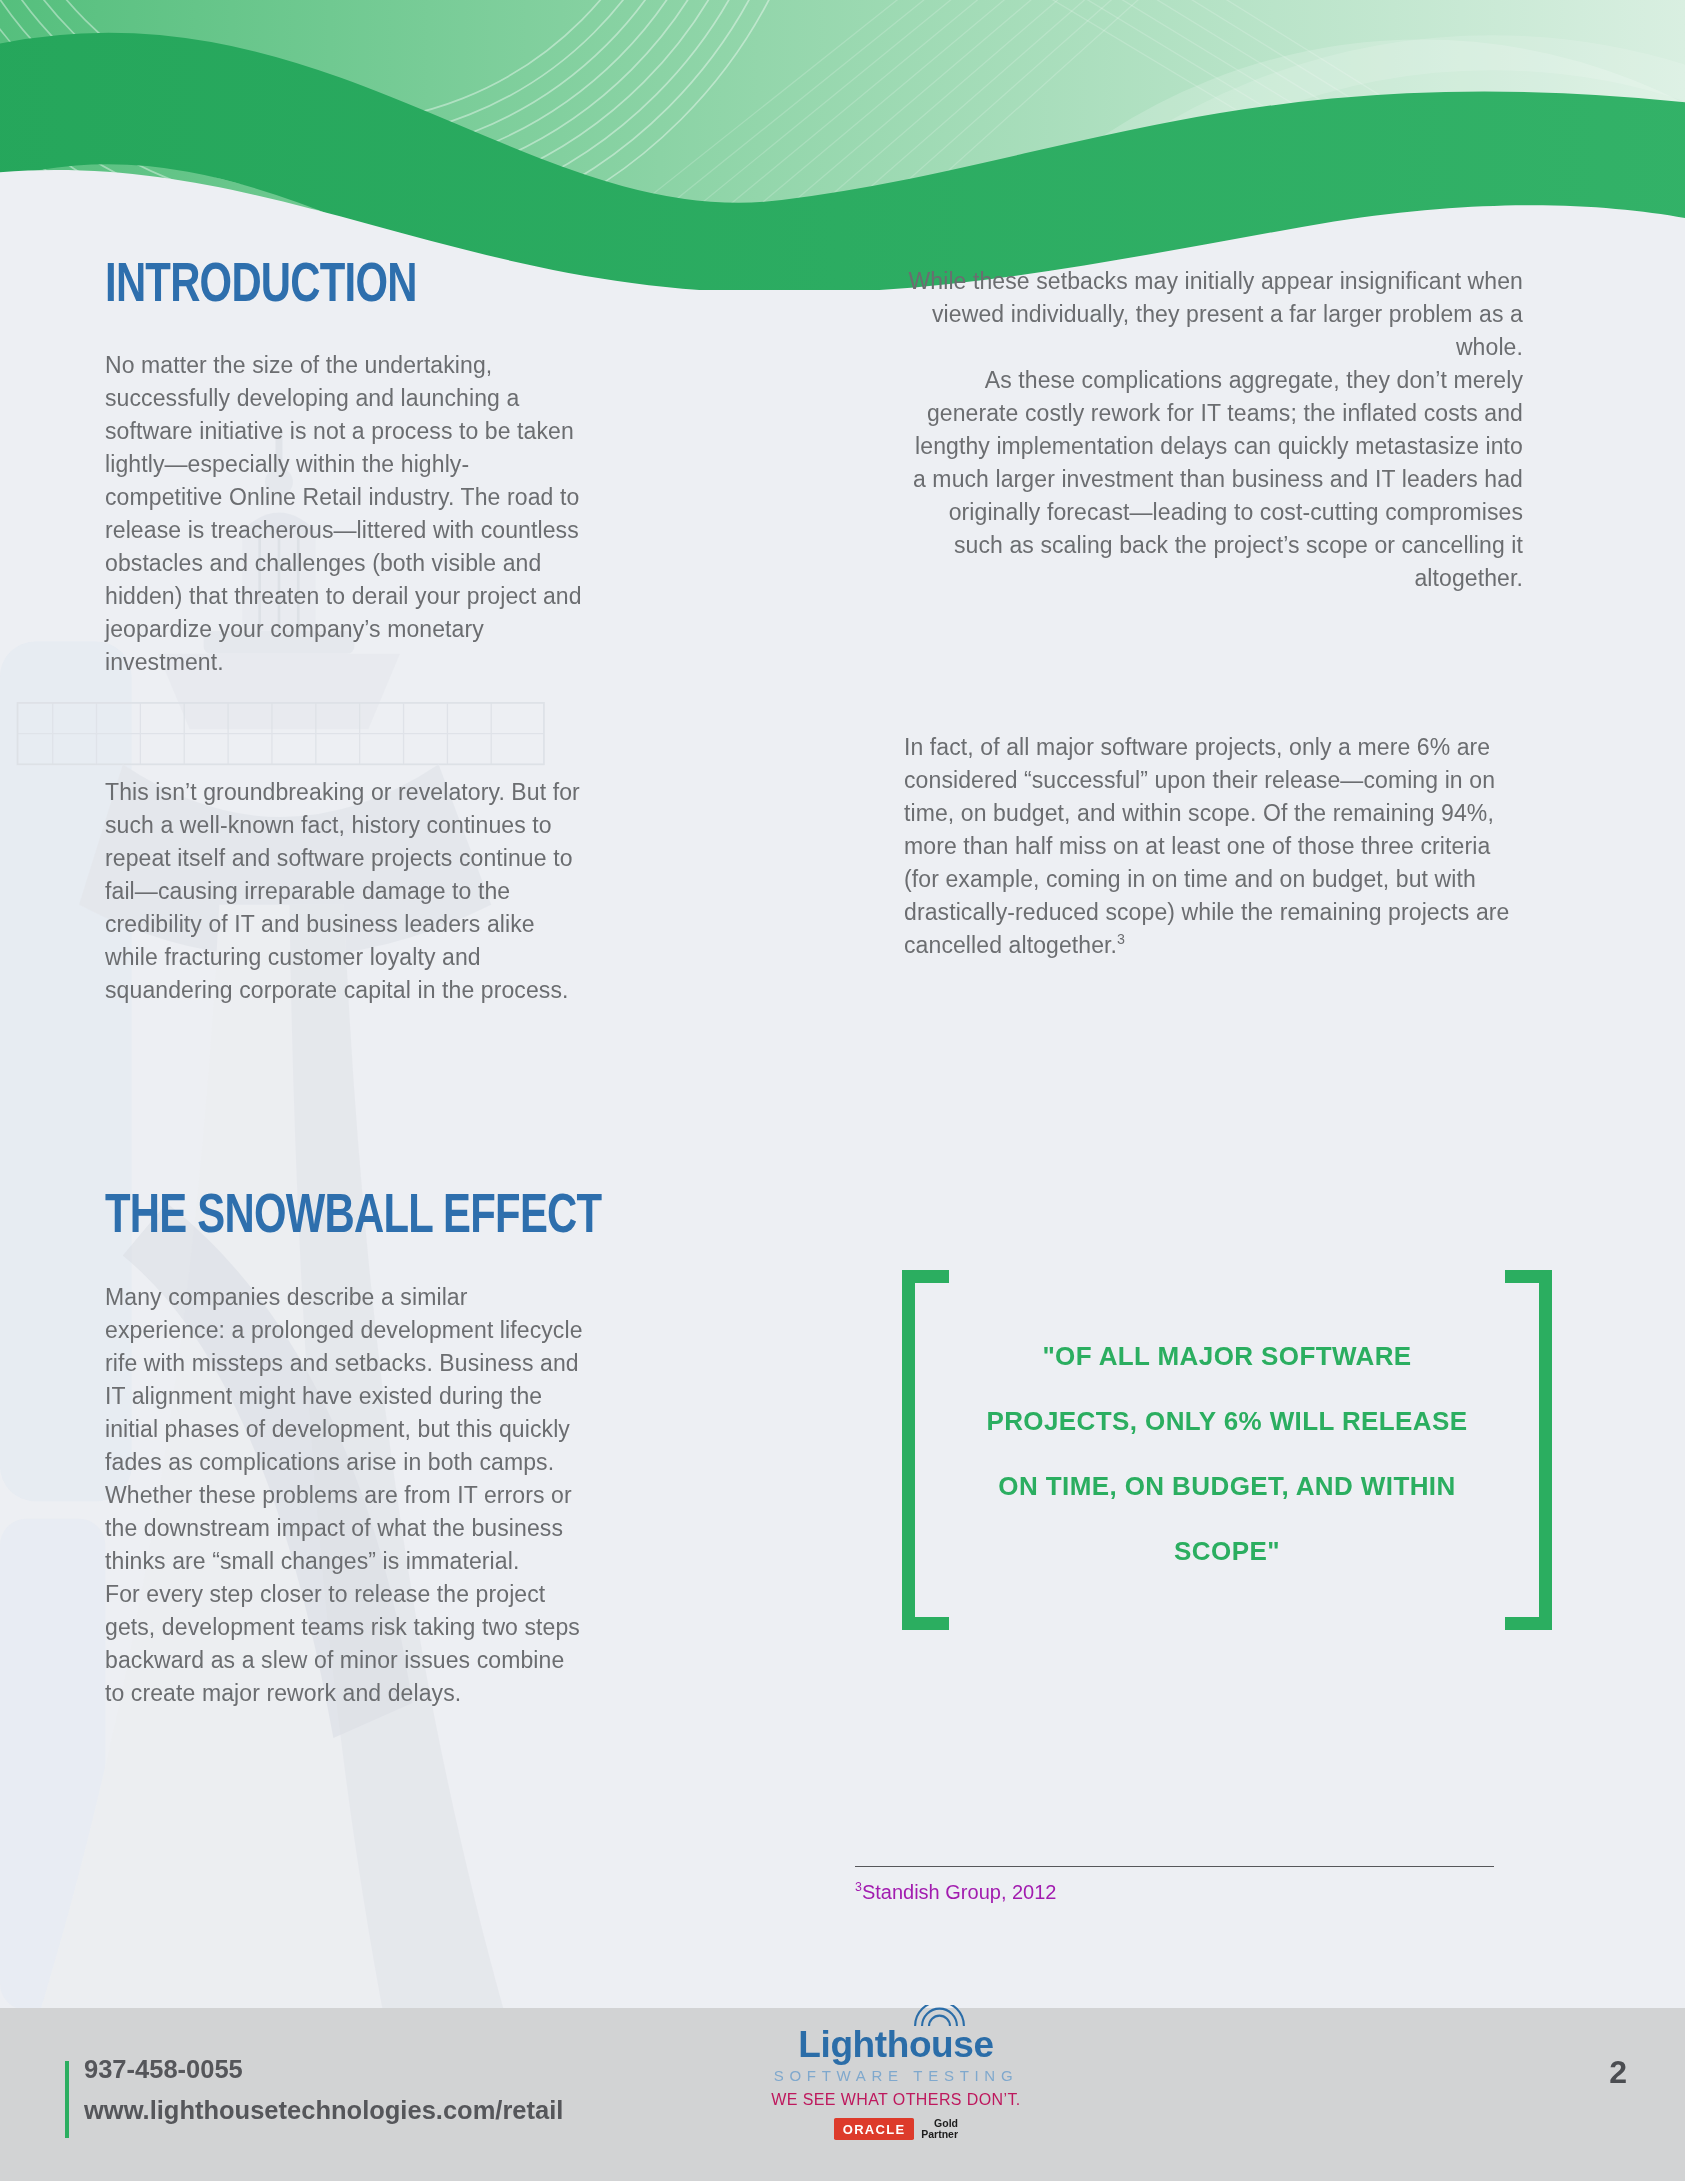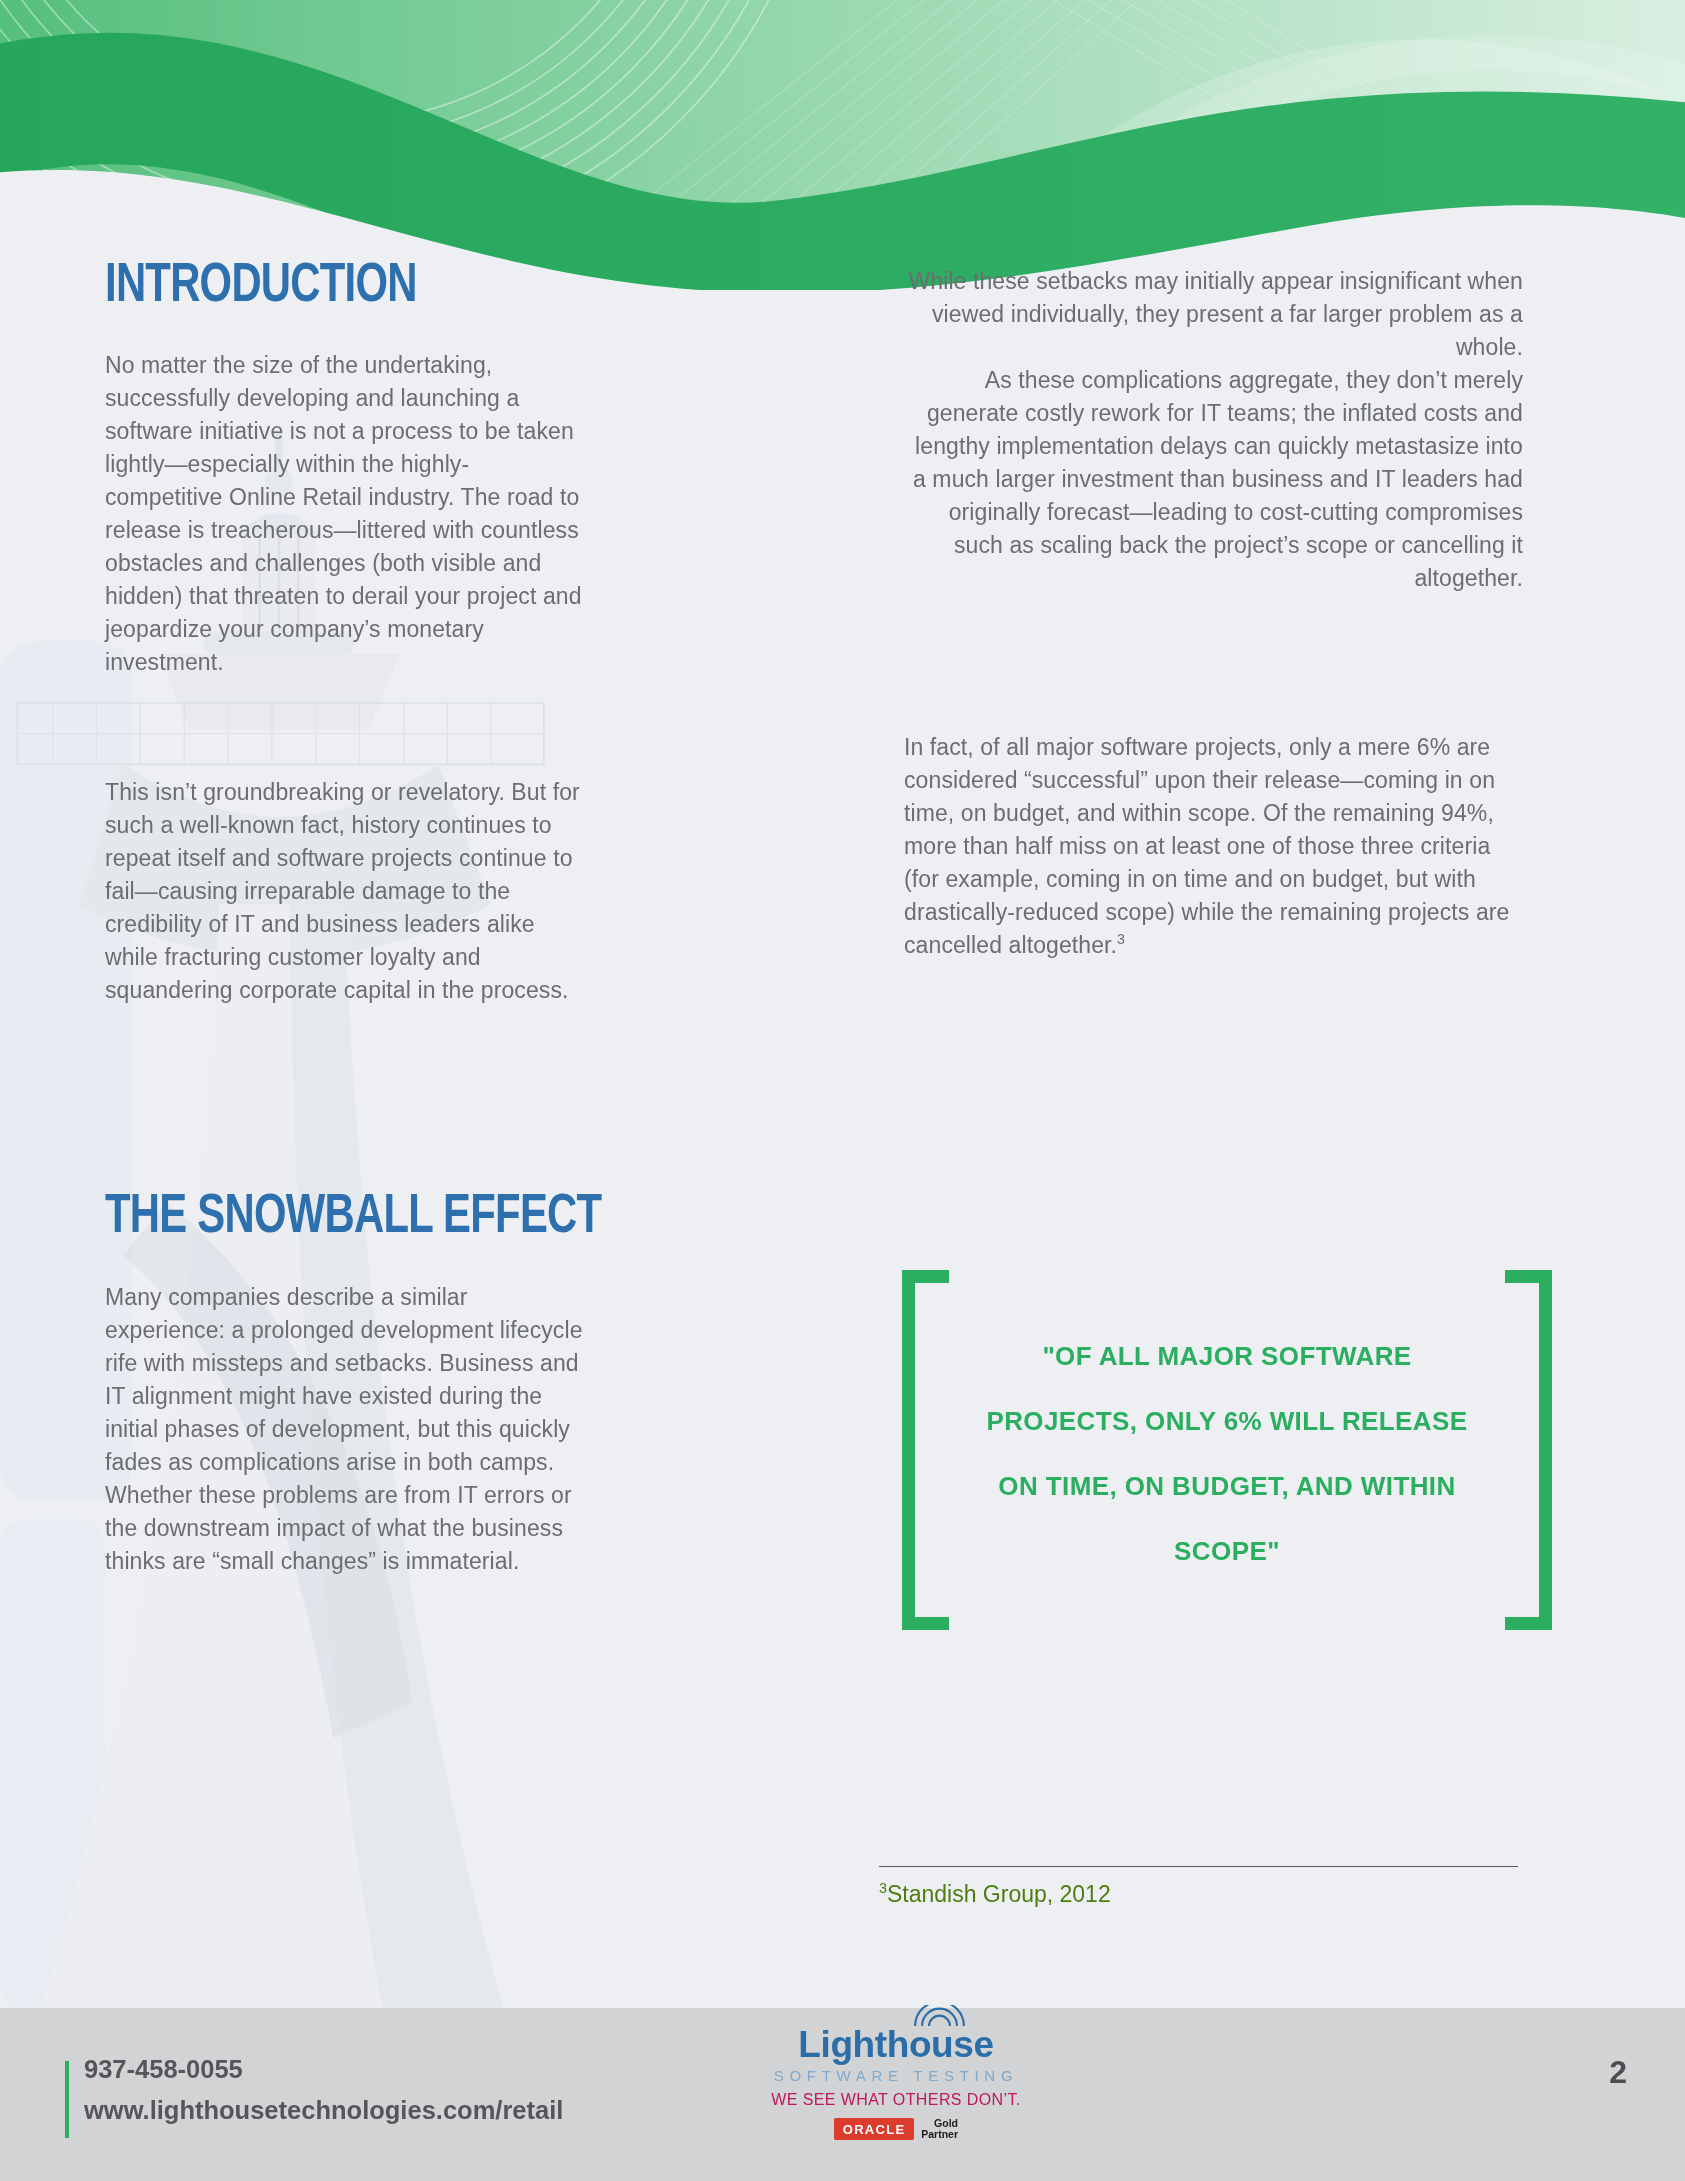--- a/index.html
+++ b/index.html
@@ -15,21 +15,21 @@
   .col-right{left:904px;width:619px;}
   sup{font-size:62%;vertical-align:super;line-height:0;}
   
   .quote{position:absolute;left:902px;top:1270px;width:650px;height:360px;}
   .bracket{position:absolute;top:0;bottom:0;width:47px;box-sizing:border-box;}
   .bracket-l{left:0;border-left:13px solid #2bae60;border-top:13px solid #2bae60;border-bottom:13px solid #2bae60;}
   .bracket-r{right:0;border-right:13px solid #2bae60;border-top:13px solid #2bae60;border-bottom:13px solid #2bae60;}
   .quote-text{position:absolute;left:77px;right:77px;top:54px;text-align:center;color:#2bae60;
               font-weight:800;font-size:26px;line-height:65px;letter-spacing:0.4px;}
   
-  .footnote{position:absolute;left:879px;top:1866px;width:639px;color:#4d7c0f;font-size:23px;}
+  .footnote{position:absolute;left:855px;top:1866px;width:639px;color:#a21caf;font-size:20px;}
   .footnote-rule{border:0;border-top:1.8px solid #56575a;margin:0 0 14px 0;width:639px;}
   
   .footer{position:absolute;left:0;top:2008px;width:1685px;height:173px;background:#d2d3d4;}
   .f-accent{position:absolute;left:65px;top:53px;width:4.4px;height:77px;background:#2bae60;}
   .f-phone{position:absolute;left:84px;top:47px;font-size:25.5px;font-weight:700;color:#55565a;}
   .f-web{position:absolute;left:84px;top:88px;font-size:25.5px;font-weight:700;color:#55565a;}
   .f-logo{position:absolute;left:729px;top:16px;width:334px;text-align:center;}
   .lh-name{position:relative;display:inline-block;color:#2b6da8;font-weight:800;font-size:37px;letter-spacing:-0.4px;}
   .beacon{position:absolute;left:104px;top:-19.3px;}
   .lh-sub{color:#7fa8cd;font-size:15px;letter-spacing:5.7px;margin-top:1px;}
@@ -136,20 +136,21 @@
   </div>
   <div class="body-text col-left" style="top:776px;">
     <p>This isn’t groundbreaking or revelatory. But for such a well-known fact, history continues to repeat itself and software projects continue to fail—causing irreparable damage to the credibility of IT and business leaders alike while fracturing customer loyalty and squandering corporate capital in the process.</p>
   </div>
 
   <h1 class="display-h" style="left:105px;top:1184px;text-decoration:underline;">
     <span>THE SNOWBALL EFFECT</span>
   </h1>
   <div class="body-text col-left" style="top:1281px;">
     <p>Many companies describe a similar experience: a prolonged development lifecycle rife with missteps and setbacks.  Business and IT alignment might have existed during the initial phases of development, but this quickly fades as complications arise in both camps. Whether these problems are from IT errors or the downstream impact of what the business thinks are “small changes” is immaterial.</p>
+    <p>For every step closer to release the project gets, development teams risk taking two steps backward as a slew of minor issues combine to create major rework and delays.</p>
   </div>
 
   <div class="body-text col-right" style="top:265px;text-align:right;">
     <p>While these setbacks may initially appear insignificant when viewed individually, they present a far larger problem as a whole.</p>
     <p>As these complications aggregate, they don’t merely generate costly rework for IT teams; the inflated costs and lengthy implementation delays can quickly metastasize into a much larger investment than business and IT leaders had originally forecast—leading to cost-cutting compromises such as scaling back the project’s scope or cancelling it altogether.</p>
   </div>
   <div class="body-text col-right" style="top:731px;">
     <p><span>In fact, of all major software projects, only a mere 6% are considered “successful” upon their release—coming in on time, on budget, and within scope.  Of the remaining 94%, more than half miss on at least one of those three criteria (for example, coming in on time and on budget, but with drastically-reduced scope) while the remaining projects are cancelled altogether.</span><sup>3</sup></p>
   </div>
 

